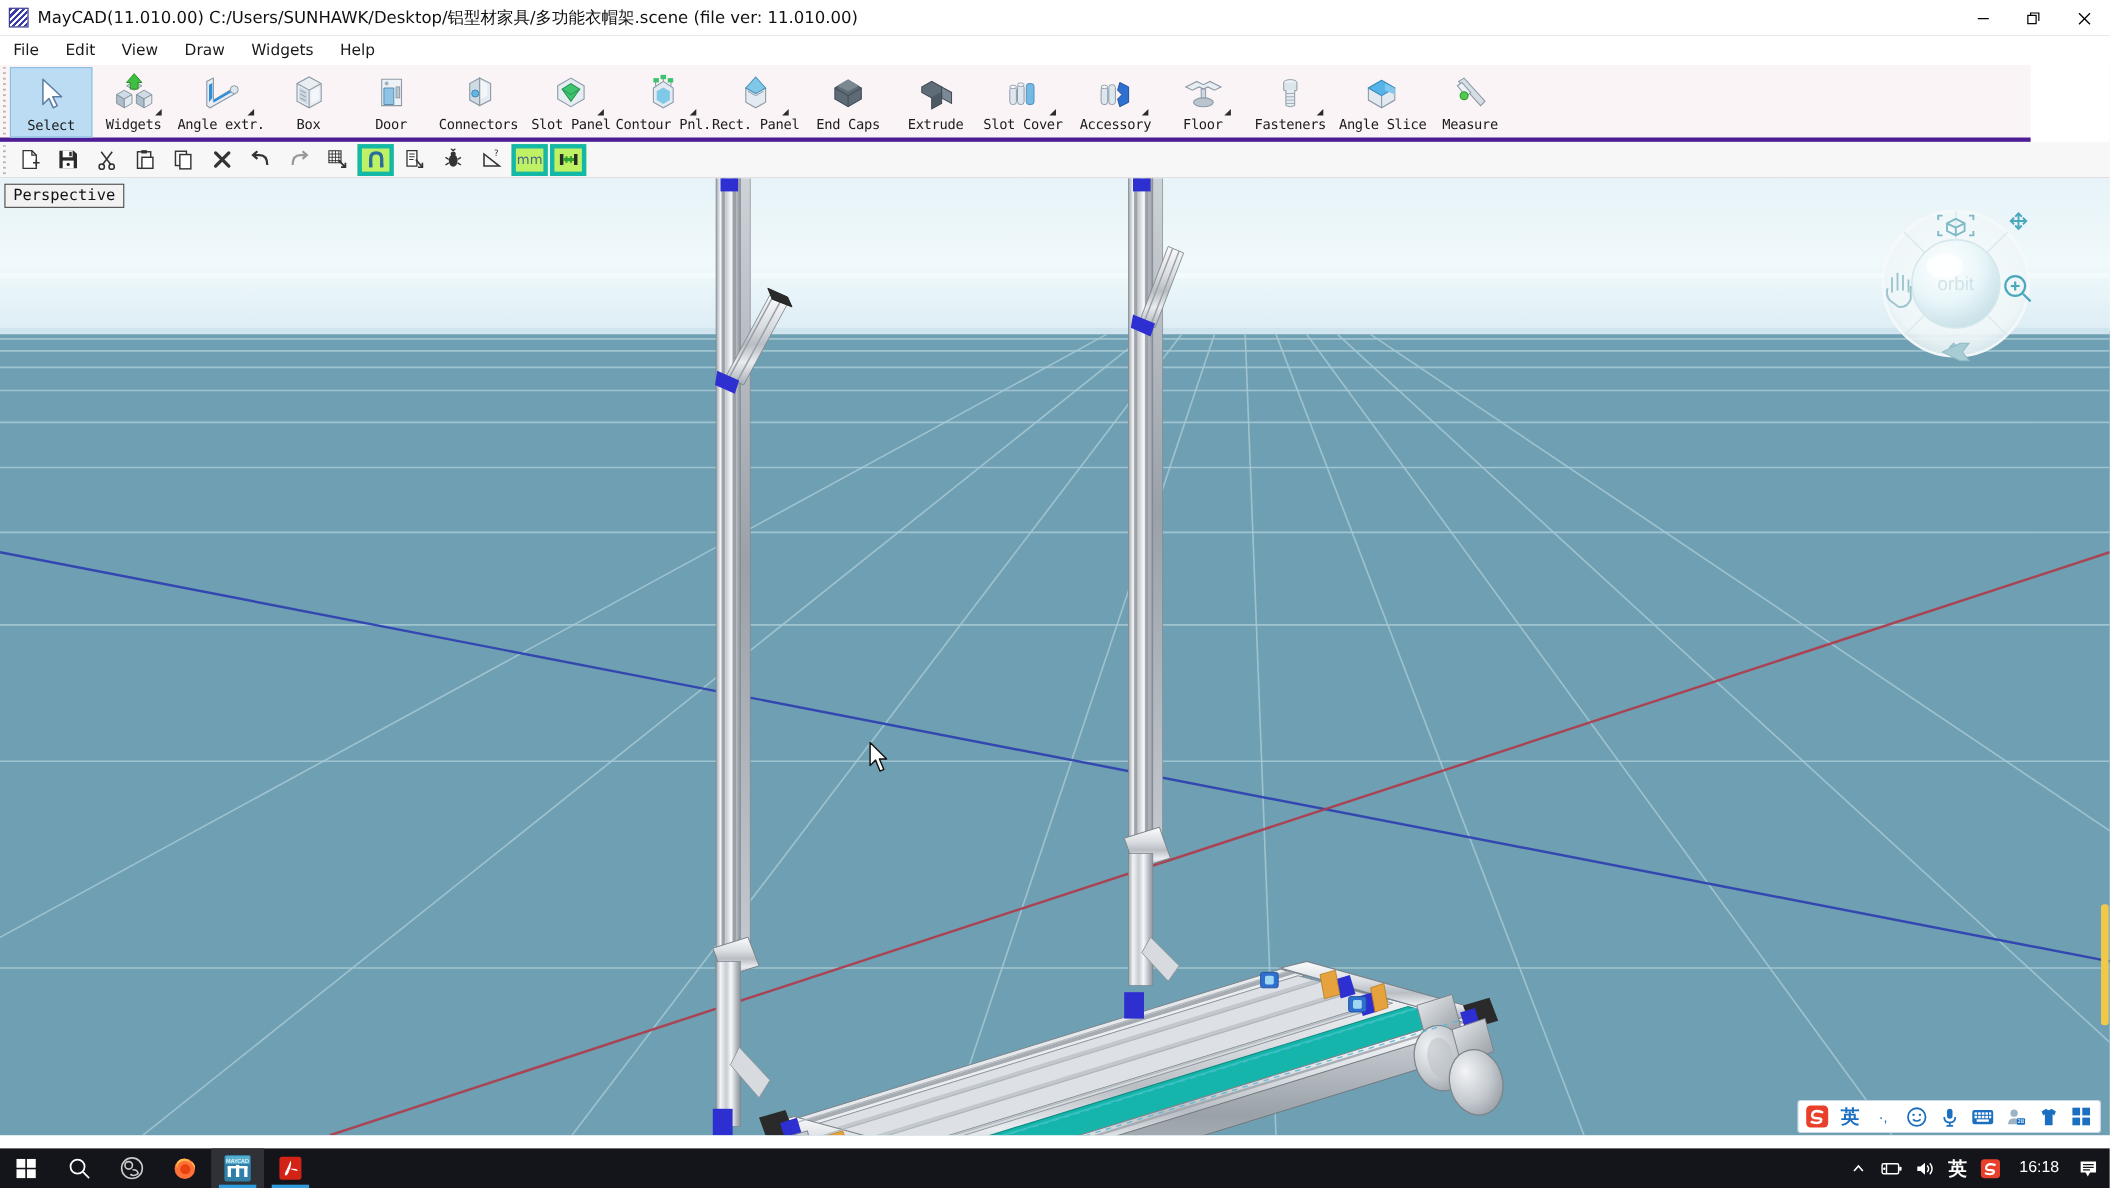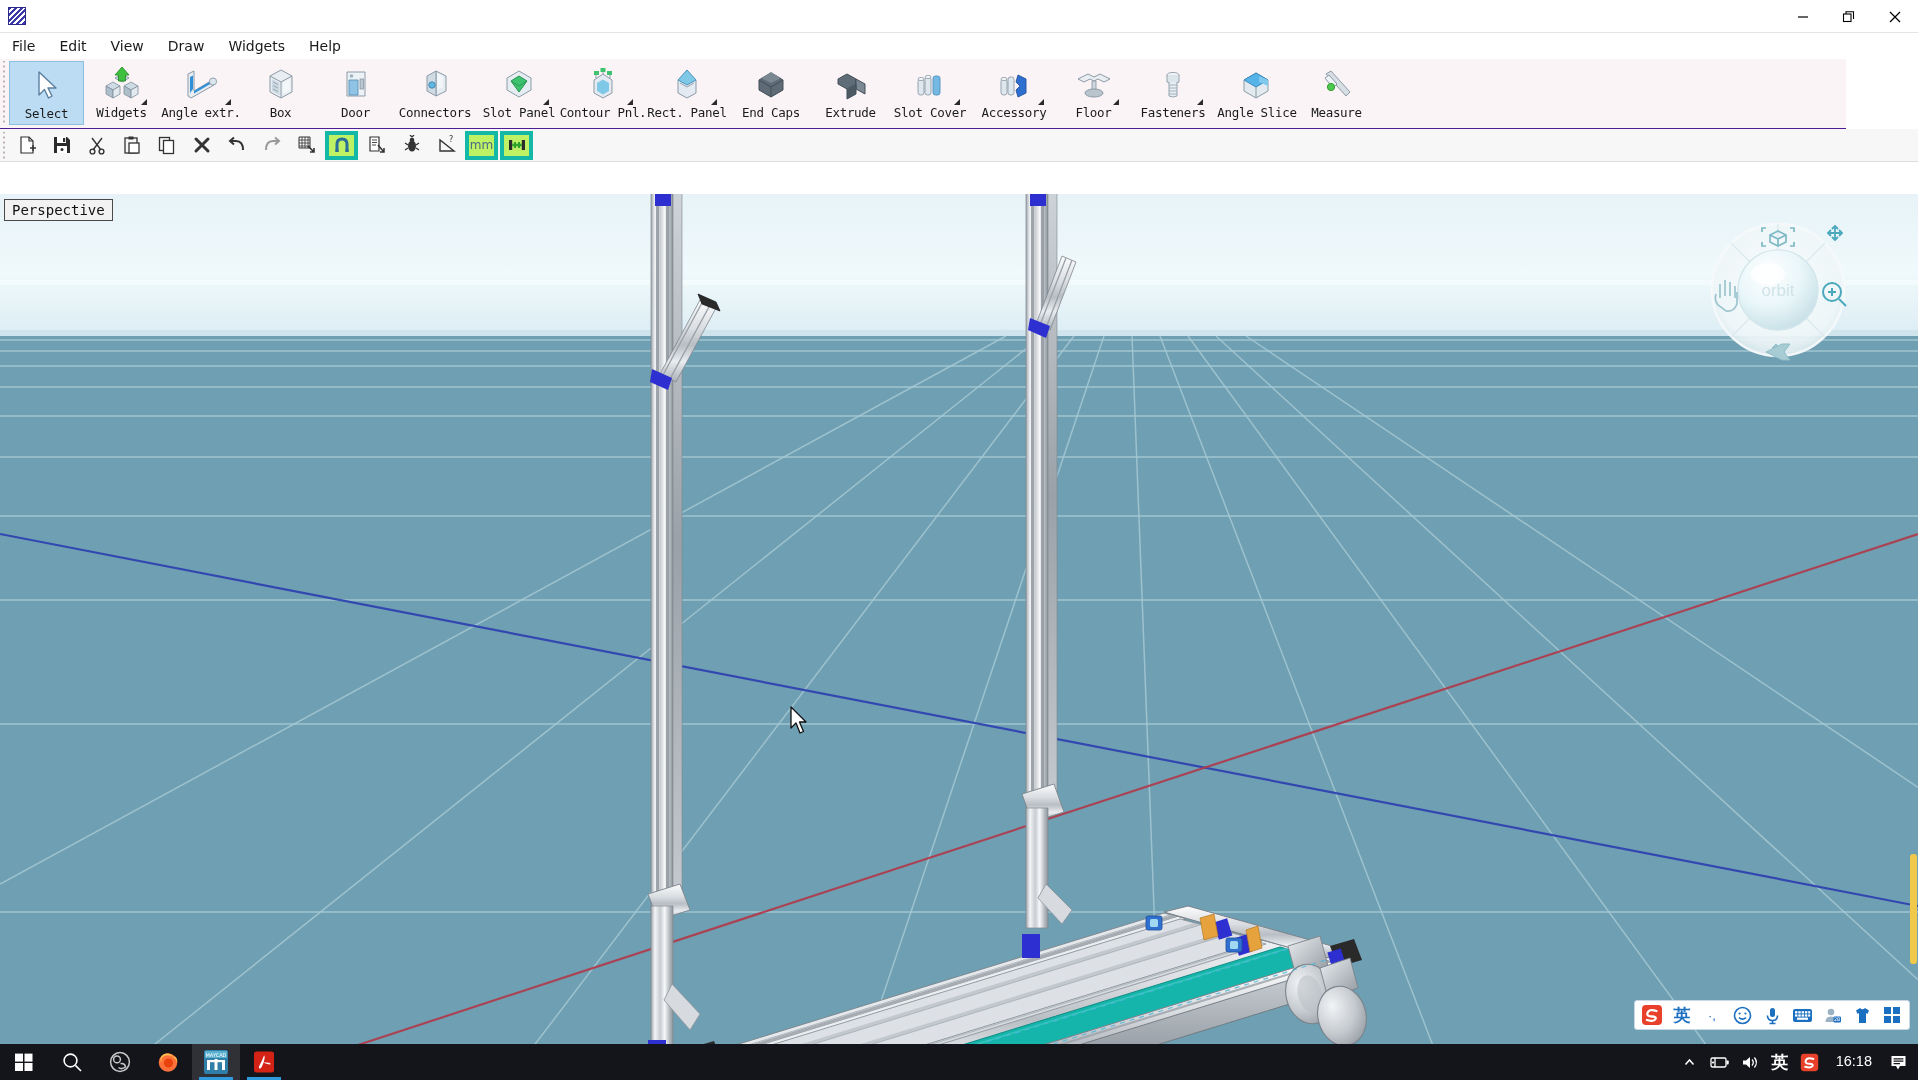--- a/index.html
+++ b/index.html
@@ -48,21 +48,21 @@
   }
   .menu-item {
     font-size: 14px; color: #1a1a1a; padding: 3px 12px; cursor: default;
     font-family: "DejaVu Sans", sans-serif;
   }
 
   
   .ribbon {
     position: absolute; top: 59px; left: 0; width: 1846px; height: 70px;
     background: #faf4f6;
-    border-bottom: 1px solid #4c1d95;
+    border-bottom: 4px solid #4c1d95;
     display: flex; align-items: flex-start;
   }
   .grip {
     width: 9px; height: 62px; margin-top: 2px; flex: 0 0 auto;
     background-image: radial-gradient(circle, #b9b0b2 1px, transparent 1.2px);
     background-size: 4px 5px;
     background-position: 2px 3px;
     background-repeat: repeat-y;
   }
   .ribbon-btn {
@@ -126,21 +126,20 @@
 
   
   .viewport {
     position: absolute; top: 162px; left: 0; width: 1918px; height: 870px;
     overflow: hidden;
     background: linear-gradient(to bottom,
       #e9f4f9 0%, #e9f4f9 11%,
       #edf7fa 11%, #edf7fa 13%,
       #e2f0f6 13%, #dfeef5 16%,
       #6f9fb2 16%, #6f9fb2 100%);
-    margin-top: 32px;
   }
   .persp-label {
     position: absolute; top: 5px; left: 4px;
     border: 1px solid #4a4a4a;
     background: #f2f2f2;
     padding: 2px 7px;
     font-size: 14px; color: #111;
     font-family: "DejaVu Sans Mono", monospace;
     z-index: 40;
   }
@@ -203,20 +202,21 @@
     font-family: Liberation Sans, sans-serif;
   }
 </style>
 </head>
 <body>
 
 <div id="app">
 
   <div class="titlebar">
     <div class="app-icon"></div>
+    <div class="title-text">MayCAD(11.010.00) C:/Users/SUNHAWK/Desktop/铝型材家具/多功能衣帽架.scene (file ver: 11.010.00)</div>
     <div class="win-controls">
       <div class="win-btn">
         <svg width="14" height="14" viewBox="0 0 14 14">
             <line x1="2" y1="7" x2="12" y2="7" stroke="#000" stroke-width="1.2"></line>
           </svg>
       </div>
       <div class="win-btn">
         <svg width="14" height="14" viewBox="0 0 14 14">
           <rect x="1.5" y="4" width="7.5" height="7.5" fill="none" stroke="#000" stroke-width="1.1"></rect>
           <polyline points="4,4 4,1.8 11.5,1.8 11.5,9" fill="none" stroke="#000" stroke-width="1.1"></polyline>

